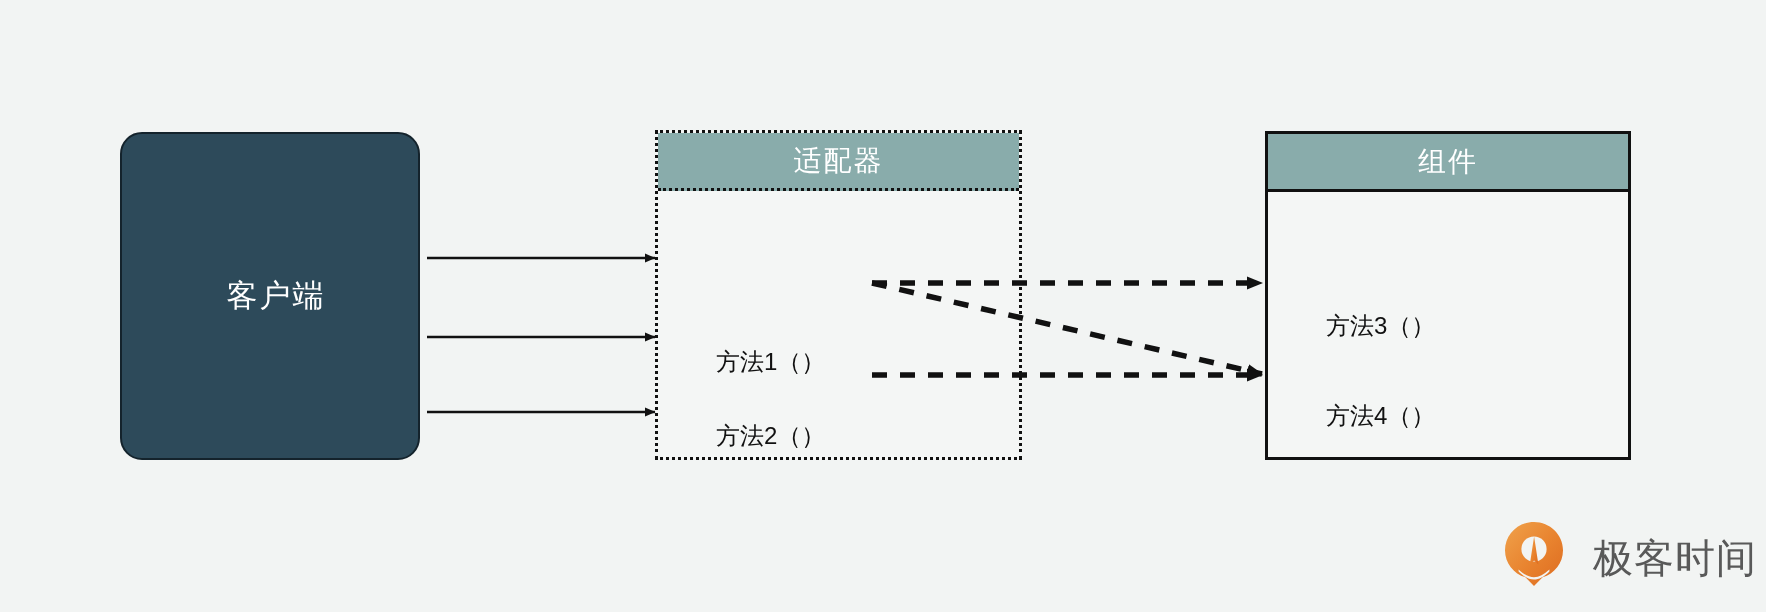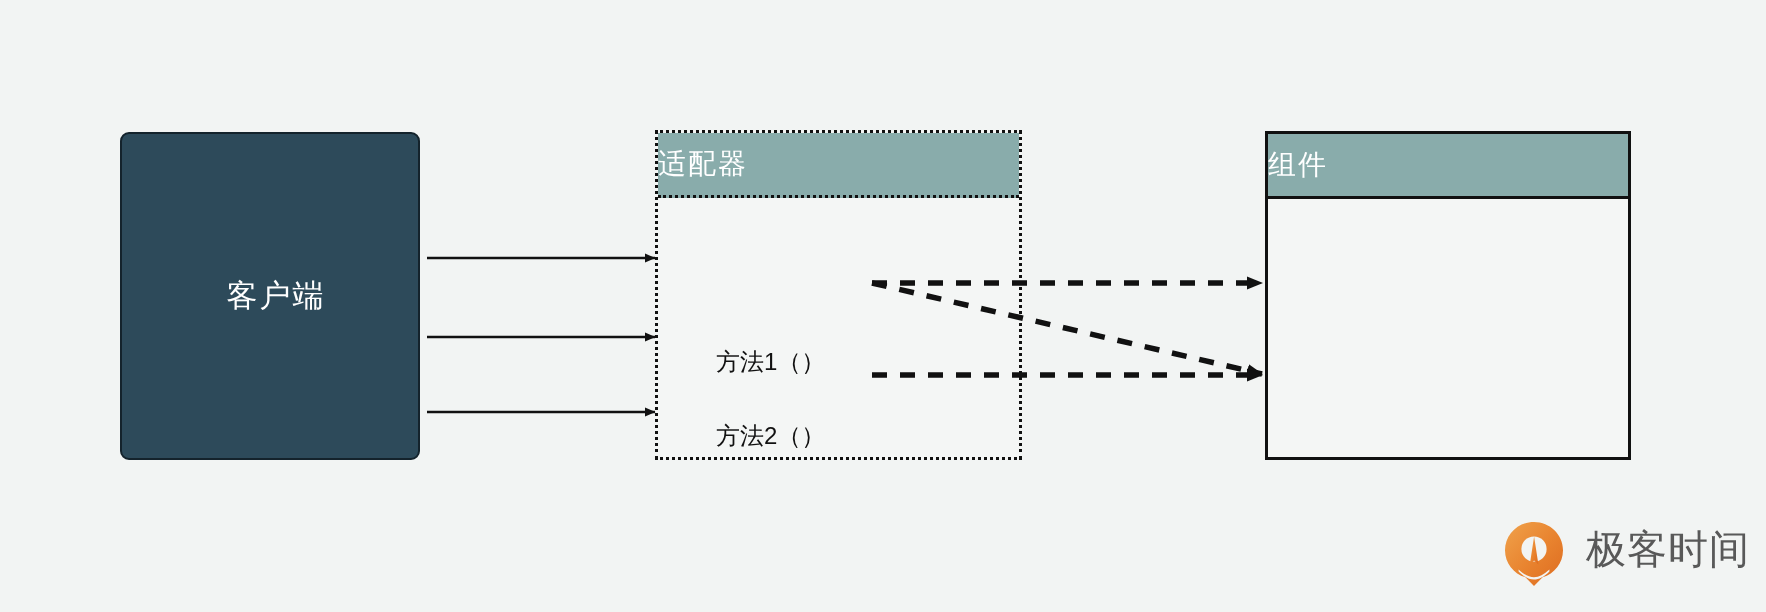--- a/index.html
+++ b/index.html
@@ -9,37 +9,37 @@
     font-family:"Liberation Sans","DejaVu Sans",sans-serif;
     overflow:hidden;
   }
   #stage{position:relative;width:1766px;height:612px;}
 
   
   .client-box{
     position:absolute;left:120px;top:132px;width:300px;height:328px;
     background:#2D4A5A;
     border:2px solid #14232C;
-    border-radius:9px;
+    border-radius:22px;
     box-sizing:border-box;
     display:flex;align-items:center;justify-content:center;padding-left:12px;
   }
   .client-label{
     color:#FFFFFF;font-size:31px;letter-spacing:2px;font-weight:400;
   }
 
   
   .uml-box{position:absolute;box-sizing:border-box;background:#F4F6F5;}
   .uml-box.dotted{border:3px dotted #111111;}
   .uml-box.solid{border:3px solid #111111;padding-left:11px;}
 
   .uml-header{
-    position:absolute;left:0;top:0;right:0;height:65px;
+    position:absolute;left:0;top:0;right:0;height:58px;
     background:#89ACAB;
-    display:flex;align-items:center;justify-content:flex-start;
+    display:flex;align-items:center;justify-content:center;
     box-sizing:border-box;
   }
   .uml-box.dotted .uml-header{
     border-bottom:3px dotted #111111;
   }
   .uml-box.solid .uml-header{
     border-bottom:3px solid #111111;
   }
   .uml-header-label{
     color:#FFFFFF;font-size:28px;letter-spacing:2px;
@@ -56,21 +56,21 @@
   .adapter-box{left:655px;top:130px;width:367px;height:330px;}
   
   .component-box{left:1265px;top:131px;width:366px;height:329px;}
 
   
   #arrows{position:absolute;left:0;top:0;width:1766px;height:612px;}
 
   
   .logo{
     position:absolute;left:1505px;top:522px;
-    display:flex;align-items:flex-start;gap:23px;
+    display:flex;align-items:flex-end;gap:30px;
   }
   .logo-mark{width:58px;height:64px;display:block;}
   .logo-text{
     font-size:40px;color:#595959;letter-spacing:1px;
     font-family:"DejaVu Sans",sans-serif;font-weight:400;
   }
 </style>
 </head>
 <body>
 
@@ -86,20 +86,24 @@
     </div>
     <div class="uml-body">
       <span class="uml-method" style="top:128px;margin-top:36px;">方法1（）</span>
       <span class="uml-method" style="top:218px;margin-top:20px;">方法2（）</span>
     </div>
   </div>
 
   <div class="uml-box solid component-box">
     <div class="uml-header">
       <span class="uml-header-label">组件</span>
+    </div>
+    <div class="uml-body">
+      <span class="uml-method" style="top:127px;">方法3（）</span>
+      <span class="uml-method" style="top:217px;">方法4（）</span>
     </div>
   </div>
 
   <svg id="arrows" viewBox="0 0 1766 612">
     <defs>
       <marker id="openArrow" markerWidth="12" markerHeight="12" refX="10.5" refY="5" orient="auto" markerUnits="userSpaceOnUse">
         <path d="M0,0.4 L11,5 L0,9.6 Z" fill="#111111"></path>
       </marker>
       <marker id="solidArrow" markerWidth="17" markerHeight="17" refX="15" refY="7" orient="auto" markerUnits="userSpaceOnUse">
         <path d="M0,0.5 L16,7 L0,13.5 Z" fill="#111111"></path>

